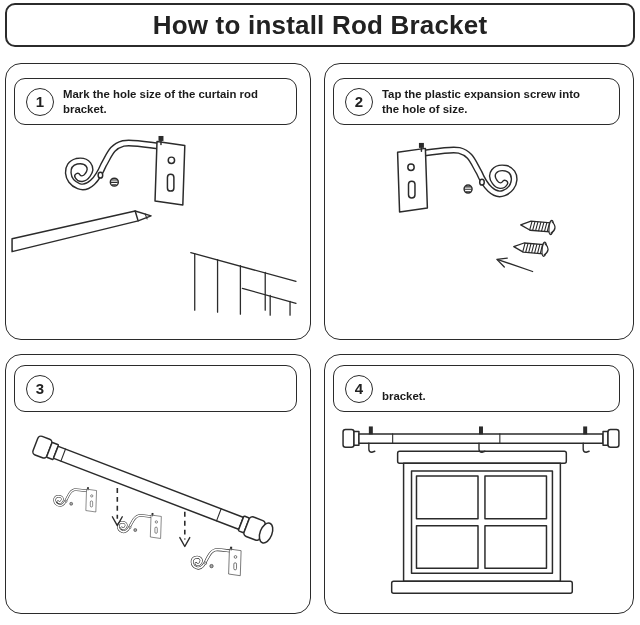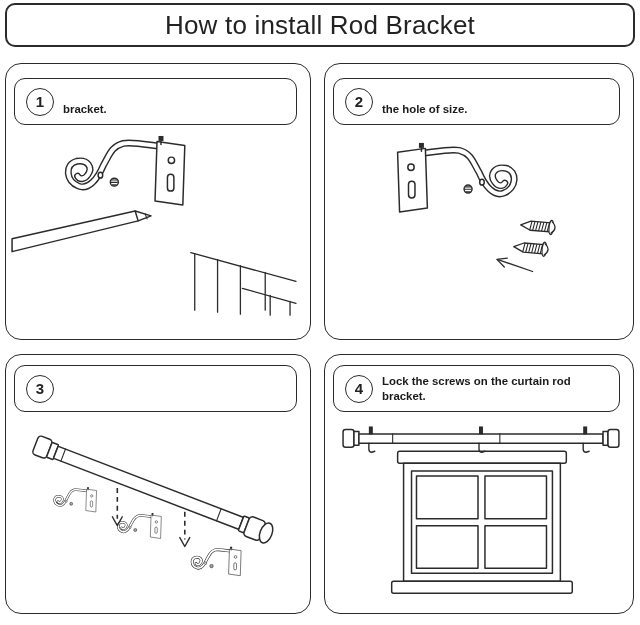--- a/index.html
+++ b/index.html
@@ -1,19 +1,19 @@
 <!DOCTYPE html>
 <html><head>
 <meta charset="utf-8">
 <style>
   html,body{margin:0;padding:0;background:#fff;}
   body{width:640px;height:625px;position:relative;font-family:"Liberation Sans",sans-serif;color:#1c1c1c;}
   .title-box{position:absolute;left:5px;top:3px;width:630px;height:44px;border:2px solid #2b2b2b;border-radius:10px;
              box-sizing:border-box;display:flex;align-items:center;justify-content:center;background:#fff;}
-  .title-box h1{margin:4px;font-size:26px;font-weight:normal;letter-spacing:.2px;color:#222;}
+  .title-box h1{margin:4px;font-size:26px;font-weight:bold;letter-spacing:.2px;color:#222;}
   .panel{position:absolute;border:1.7px solid #2b2b2b;border-radius:16px;box-sizing:border-box;background:#fff;}
   .illus{position:absolute;left:0;top:0;width:100%;height:100%;}
   .ibox{position:absolute;left:8px;right:13px;height:45px;border:1.7px solid #2b2b2b;border-radius:11px;
         display:flex;align-items:center;background:#fff;}
   .row1 .ibox{top:14px;} .row2 .ibox{top:10px;}
   .circ{width:26px;height:26px;flex:0 0 auto;margin-left:11px;border:1.6px solid #2b2b2b;border-radius:50%;
         display:flex;align-items:center;justify-content:center;font-size:15px;font-weight:bold;color:#222;}
   .itext{margin-left:9px;padding-right:4px;font-size:11.4px;font-weight:bold;line-height:1.28;color:#1a1a1a;}
   
   .ln{fill:none;stroke:#2b2b2b;stroke-width:1.5;stroke-linecap:round;stroke-linejoin:round;}
@@ -70,21 +70,21 @@
     <g class="ln" style="stroke-width:1.3">
       <path d="M186,190 L292,219"></path>
       <path d="M190,191 L190,248 M213,197 L213,250 M236,203 L236,252 M261,210 L261,248"></path>
       <path d="M238,226 L292,241"></path>
       <path d="M266,233 L266,253 M286,239 L286,253"></path>
     </g>
   </svg>
   <div class="ibox">
     <div class="circ">1</div>
     <div class="itext">
-      <br>
+      <span>Mark the hole size of the curtain rod</span><br>
       <span>bracket.</span>
     </div>
   </div>
 </div>
 
 <div class="panel row1" style="left:324px;top:63px;width:310px;height:277px">
   <svg class="illus" viewBox="0 0 310 277">
     <g>
       <use href="#bracket" transform="translate(201,79) scale(-1,1)"></use>
     </g>
@@ -93,21 +93,21 @@
       <use href="#screw" transform="translate(190,184) rotate(5)"></use>
     </g>
     <g>
       <path class="ln" style="stroke-width:1.3" d="M174,197 L209,209"></path>
       <path class="ln" style="stroke-width:1.3" d="M183.5,195.5 L173,196.8 L180.5,204.5"></path>
     </g>
   </svg>
   <div class="ibox">
     <div class="circ">2</div>
     <div class="itext">
-      <br>
+      <span>Tap the plastic expansion screw into</span><br>
       <span>the hole of size.</span>
     </div>
   </div>
 </div>
 
 <div class="panel row2" style="left:5px;top:354px;width:306px;height:260px">
   <svg class="illus" viewBox="0 0 306 260">
     <g transform="translate(50,98) rotate(21)">
       <rect class="fw" x="-22" y="-10" width="15" height="20" rx="3.5"></rect>
       <rect class="fw" x="-7" y="-8" width="7" height="16" rx="1"></rect>
@@ -168,17 +168,17 @@
     <g>
         <use href="#miniclamp" transform="translate(157,79)"></use>
       </g>
     <g>
         <use href="#miniclamp" transform="translate(262,79)"></use>
       </g>
   </svg>
   <div class="ibox">
     <div class="circ">4</div>
     <div class="itext">
-      <span>Lock the screws on the curtain rod</span><br>
+      <br>
       <span>bracket.</span>
     </div>
   </div>
 </div>
 
 </body></html>

